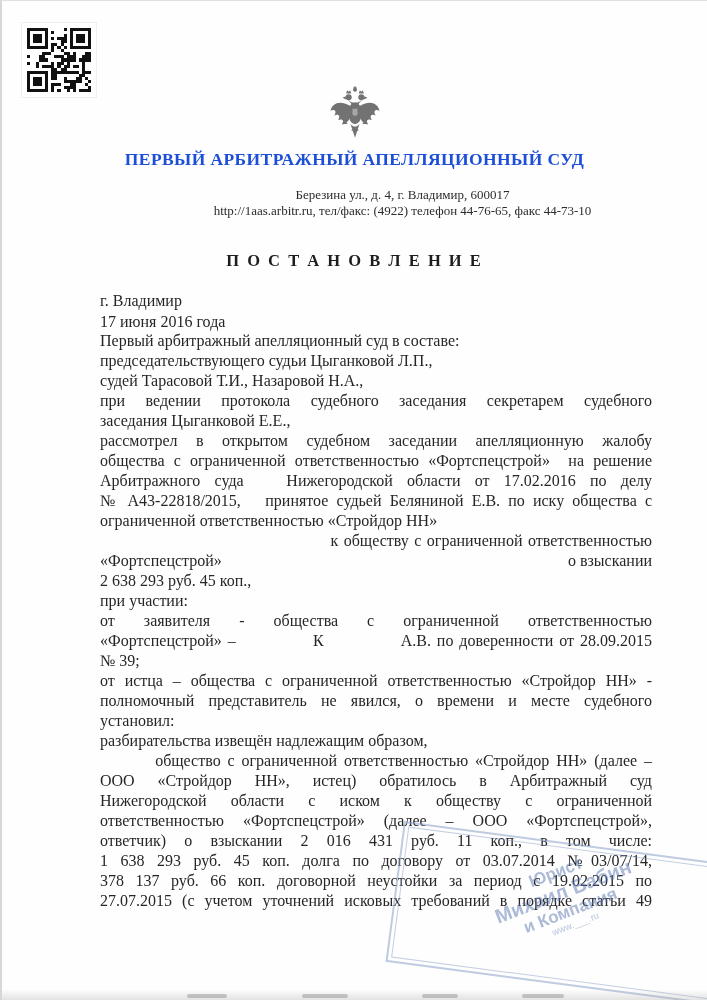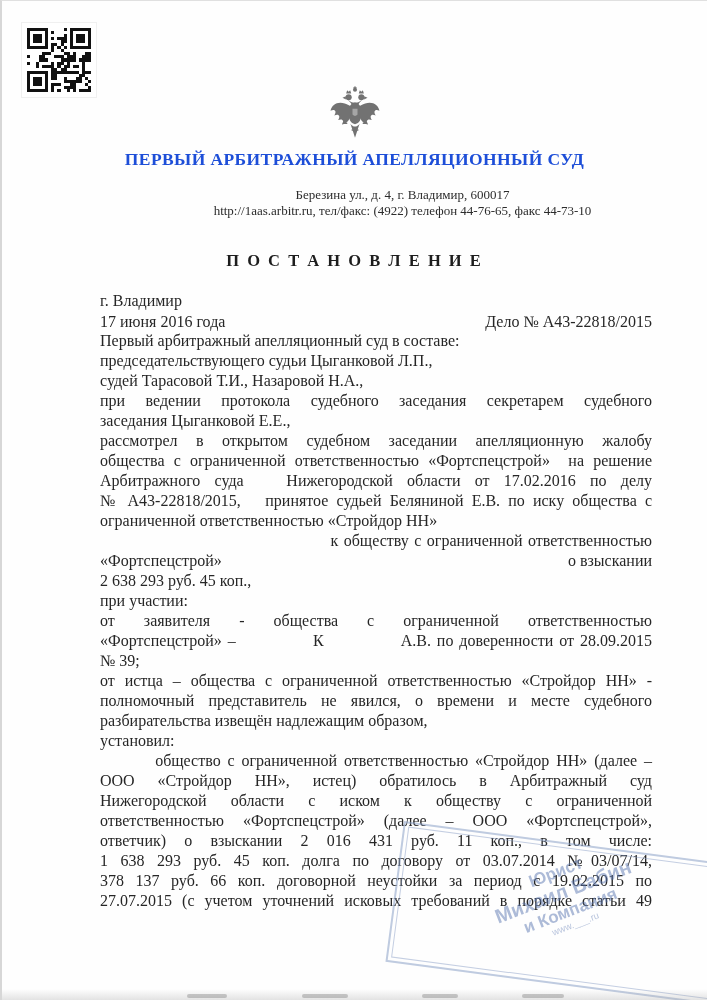--- a/index.html
+++ b/index.html
@@ -236,21 +236,20 @@
   <div class="court-name">ПЕРВЫЙ АРБИТРАЖНЫЙ АПЕЛЛЯЦИОННЫЙ СУД</div>
   <div class="addr addr1">Березина ул., д. 4, г. Владимир, 600017</div>
   <div class="addr addr2">http://1aas.arbitr.ru, тел/факс: (4922) телефон 44-76-65, факс 44-73-10</div>
 
   <div class="doc-title">П О С Т А Н О В Л Е Н И Е</div>
 
   <div class="meta">
     <div>г. Владимир</div>
     <div class="meta-row">
       <span>17 июня 2016 года</span>
-      <span>Дело № А43-22818/2015</span>
     </div>
   </div>
 
   <div class="body" id="body-lines">
       <div class="line n">Первый арбитражный апелляционный суд в составе:</div>
       <div class="line n">председательствующего судьи Цыганковой Л.П.,</div>
       <div class="line n">судей Тарасовой Т.И., Назаровой Н.А.,</div>
       <div class="line j">при ведении протокола судебного заседания секретарем судебного</div>
       <div class="line n">заседания Цыганковой Е.Е.,</div>
       <div class="line j">рассмотрел в открытом судебном заседании апелляционную жалобу</div>
@@ -263,22 +262,22 @@
         <span>«Фортспецстрой»</span>
         <span>о взыскании</span>
       </div>
       <div class="line n">2&nbsp;638&nbsp;293 руб. 45 коп.,</div>
       <div class="line n">при участии:</div>
       <div class="line j">от заявителя - общества с ограниченной ответственностью</div>
       <div class="line j">«Фортспецстрой» –&nbsp;&nbsp;&nbsp;&nbsp;&nbsp;&nbsp;&nbsp;&nbsp;&nbsp;&nbsp;&nbsp;&nbsp;&nbsp;К&nbsp;&nbsp;&nbsp;&nbsp;&nbsp;&nbsp;&nbsp;&nbsp;&nbsp;&nbsp;&nbsp;&nbsp;&nbsp;А.В. по доверенности от 28.09.2015</div>
       <div class="line n">№ 39;</div>
       <div class="line j">от истца – общества с ограниченной ответственностью «Стройдор НН» -</div>
       <div class="line j">полномочный представитель не явился, о времени и месте судебного</div>
+      <div class="line n">установил:</div>
       <div class="line n">разбирательства извещён надлежащим образом,</div>
-      <div class="line n">установил:</div>
       <div class="line j">&nbsp;&nbsp;&nbsp;&nbsp;&nbsp;&nbsp;&nbsp;&nbsp;общество с ограниченной ответственностью «Стройдор НН» (далее –</div>
       <div class="line j">ООО «Стройдор НН», истец) обратилось в Арбитражный суд</div>
       <div class="line j">Нижегородской области с иском к обществу с ограниченной</div>
       <div class="line j">ответственностью «Фортспецстрой» (далее – ООО «Фортспецстрой»,</div>
       <div class="line j">ответчик) о взыскании 2&nbsp;016&nbsp;431 руб. 11 коп., в том числе:</div>
       <div class="line j">1&nbsp;638&nbsp;293 руб. 45 коп. долга по договору от 03.07.2014 №03/07/14,</div>
       <div class="line j">378&nbsp;137 руб. 66 коп. договорной неустойки за период с 19.02.2015 по</div>
       <div class="line j">27.07.2015 (с учетом уточнений исковых требований в порядке статьи 49</div>
     </div>
 

